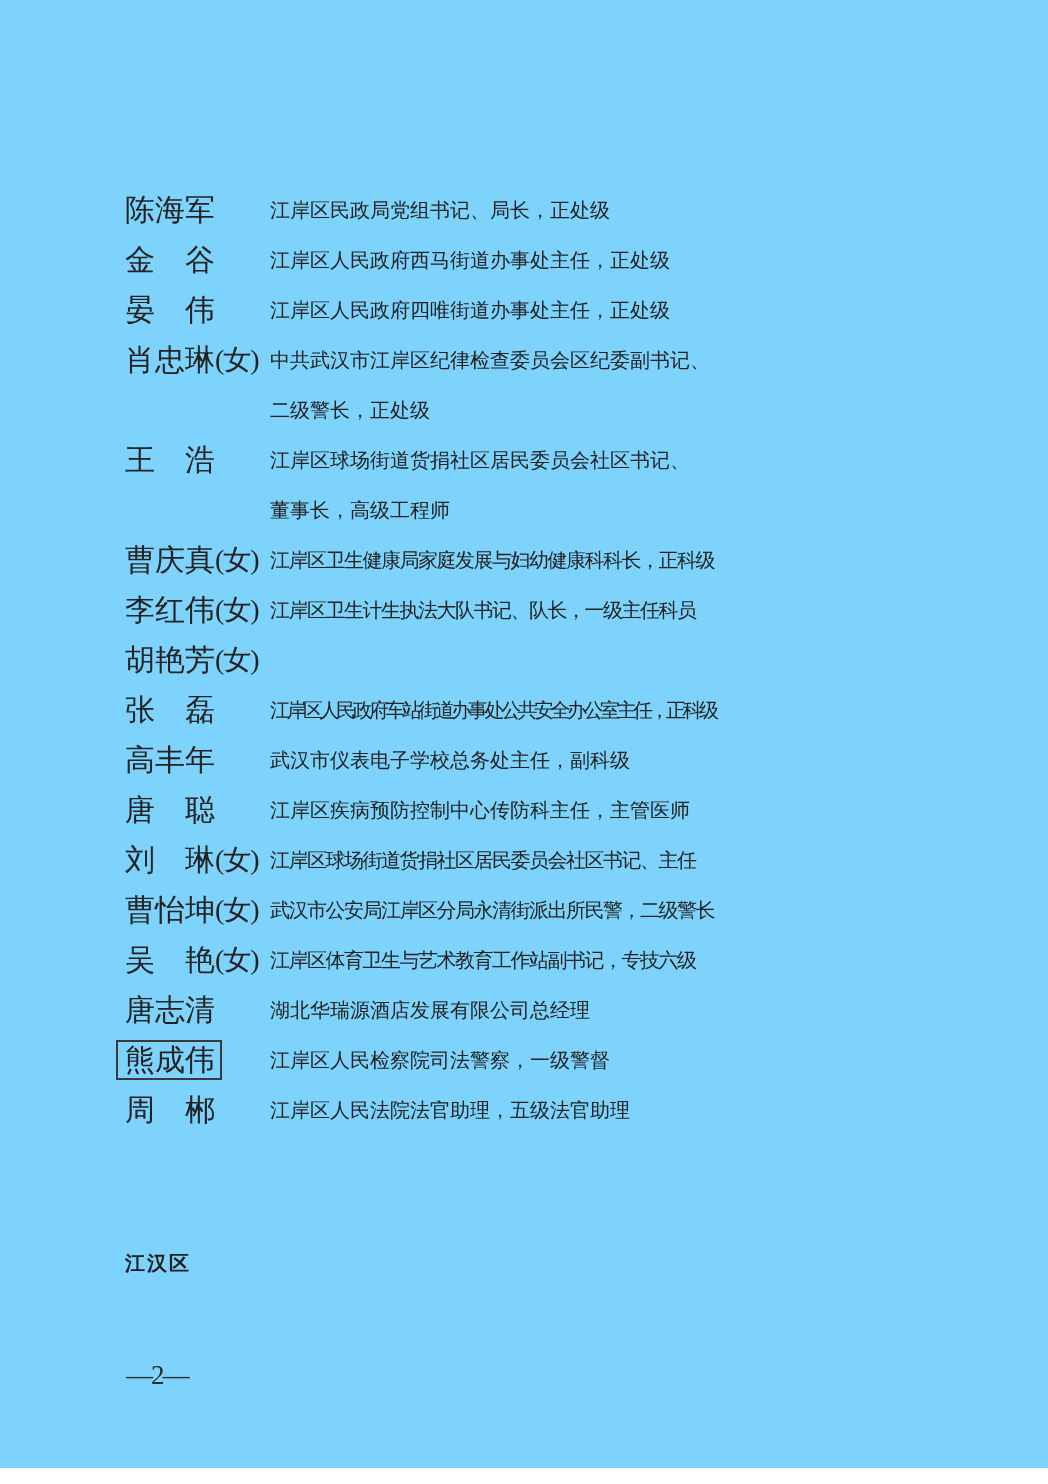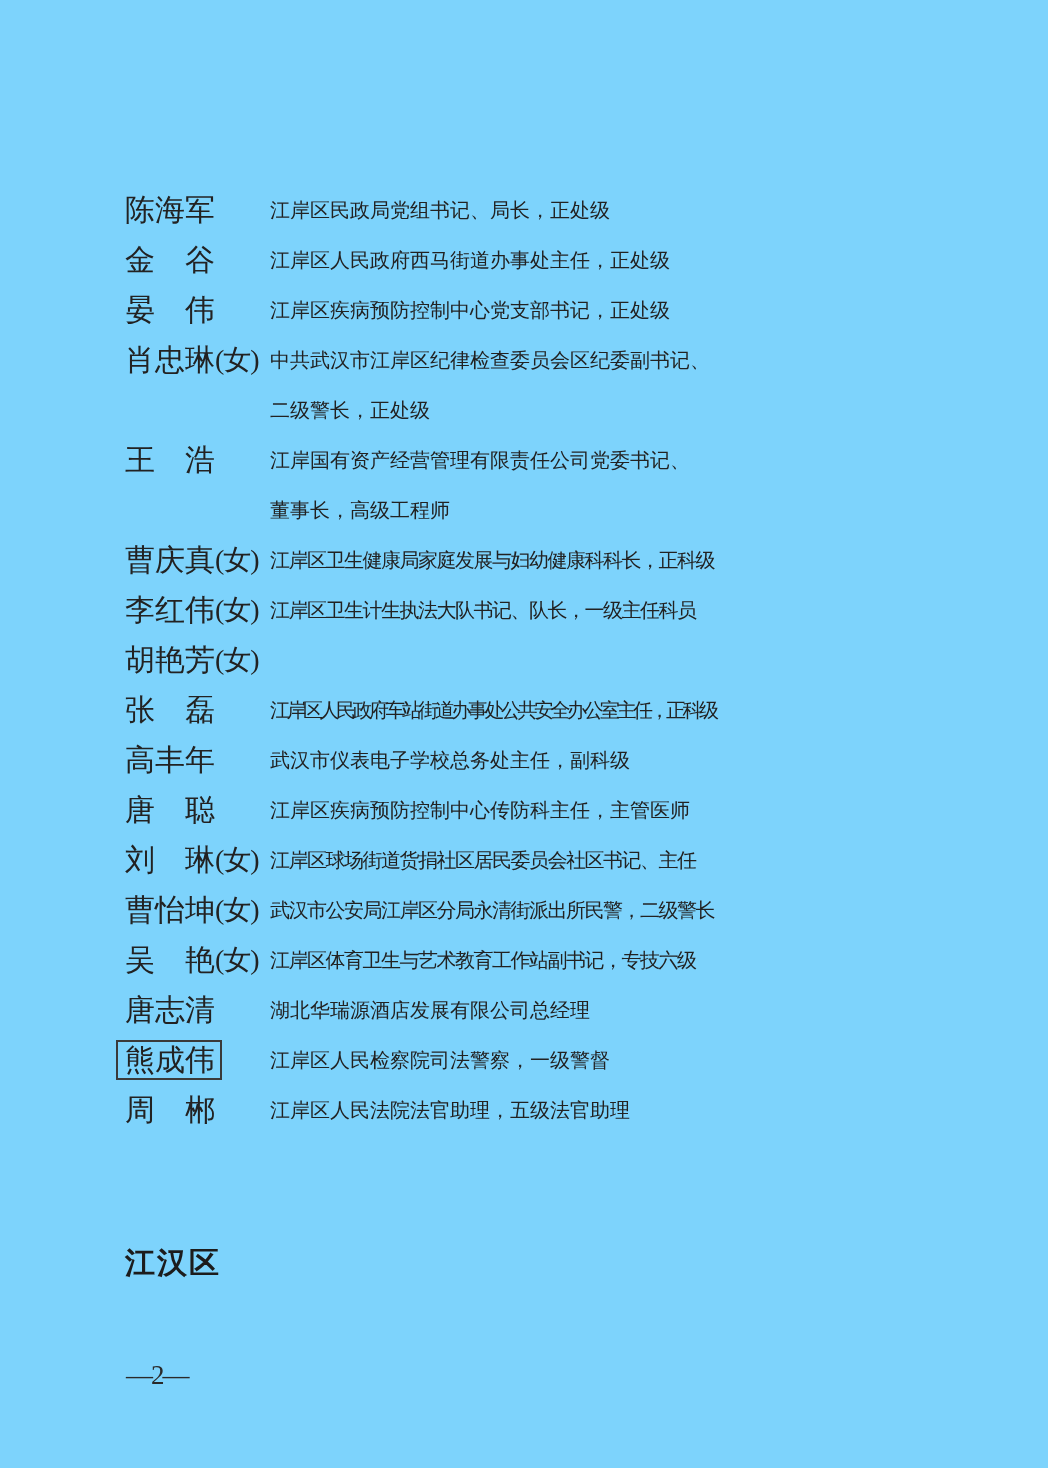--- a/index.html
+++ b/index.html
@@ -64,21 +64,21 @@
     white-space: nowrap;
   }
   .pos-line.tight1 { letter-spacing: -1.5px; }
   .pos-line.tight2 { letter-spacing: -3.5px; }
   .section-heading {
     position: absolute;
     left: 125px;
     top: 1245px;
     font-family: "Liberation Sans", sans-serif;
     font-weight: 700;
-    font-size: 30px;
+    font-size: 20px;
     line-height: 36px;
     color: #1c1c1c;
     letter-spacing: 2px;
   }
   .page-number {
     position: absolute;
     left: 126px;
     top: 1358px;
     font-size: 27px;
     line-height: 34px;
@@ -104,38 +104,38 @@
     <span class="gender-col"></span>
     <span class="pos-col">
           <div class="pos-line">江岸区人民政府西马街道办事处主任，正处级</div>
         </span>
   </div>
 
   <div class="row">
     <span class="name-col">晏伟</span>
     <span class="gender-col"></span>
     <span class="pos-col">
-          <div class="pos-line">江岸区疾病预防控制中心党支部书记，正处级</div>
+          <div class="pos-line">江岸区人民政府四唯街道办事处主任，正处级</div>
         </span>
   </div>
 
   <div class="row">
     <span class="name-col">肖忠琳</span>
     <span class="gender-col">(女)</span>
     <span class="pos-col">
           <div class="pos-line">中共武汉市江岸区纪律检查委员会区纪委副书记、</div>
           <div class="pos-line">二级警长，正处级</div>
         </span>
   </div>
 
   <div class="row">
     <span class="name-col">王浩</span>
     <span class="gender-col"></span>
     <span class="pos-col">
-          <div class="pos-line">江岸国有资产经营管理有限责任公司党委书记、</div>
+          <div class="pos-line">江岸区球场街道货捐社区居民委员会社区书记、</div>
           <div class="pos-line">董事长，高级工程师</div>
         </span>
   </div>
 
   <div class="row">
     <span class="name-col">曹庆真</span>
     <span class="gender-col">(女)</span>
     <span class="pos-col">
           <div class="pos-line tight1">江岸区卫生健康局家庭发展与妇幼健康科科长，正科级</div>
         </span>

